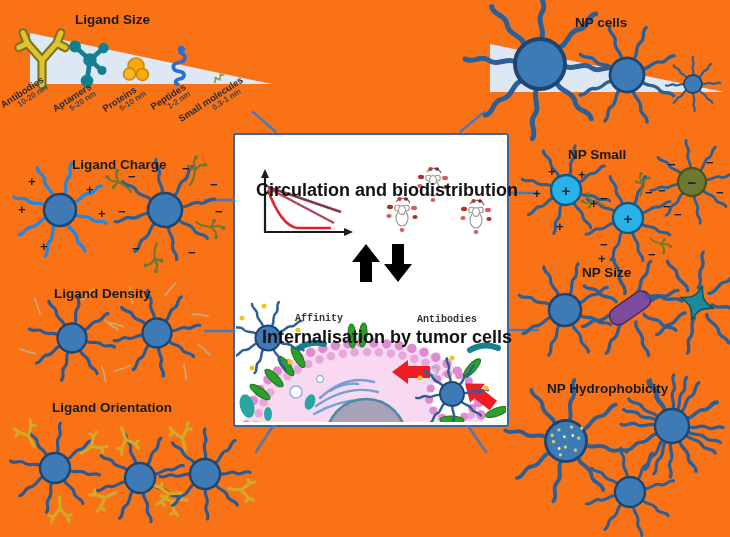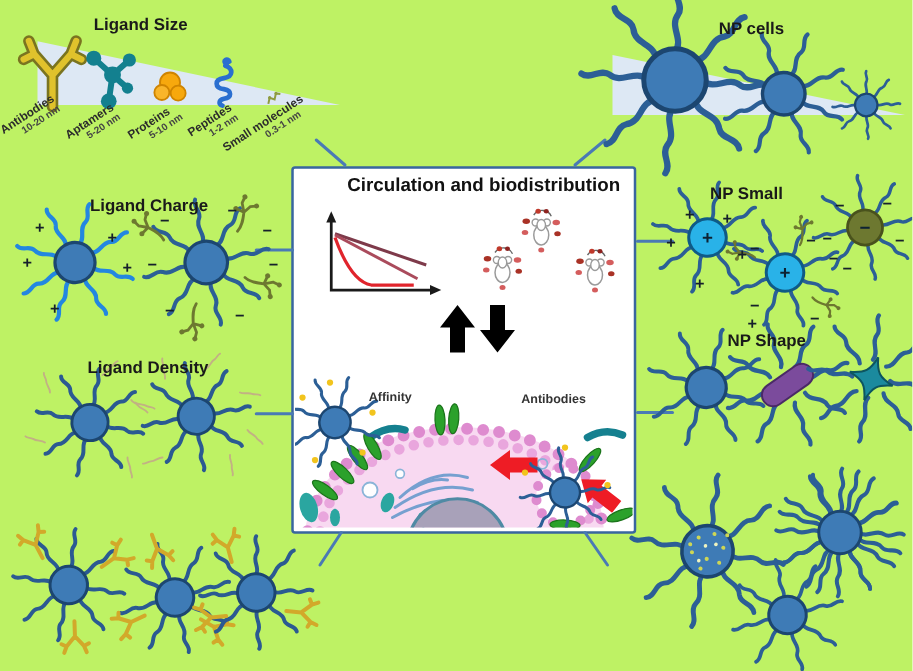--- a/index.html
+++ b/index.html
@@ -1,21 +1,21 @@
 <!DOCTYPE html>
 <html><head>
 <meta charset="utf-8">
 <style>
   html,body{margin:0;padding:0;background:#fff;}
-  #canvas{position:relative;width:730px;height:537px;background:#bef264;overflow:hidden;
+  #canvas{position:relative;width:730px;height:537px;background:#f97316;overflow:hidden;
           font-family:"Liberation Sans", sans-serif;color:#1a1a1a;}
   svg{position:absolute;left:0;top:0;}
   .t{position:absolute;font-weight:700;font-size:13.5px;white-space:nowrap;color:#1a1a1a;}
-  .bigt{position:absolute;font-weight:700;font-size:15px;text-align:center;width:302px;color:#111;}
-  .smallt{position:absolute;font-weight:600;font-size:10px;color:#333;white-space:nowrap;}
+  .bigt{position:absolute;font-weight:700;font-size:18px;text-align:center;width:302px;color:#111;margin-top:40px;}
+  .smallt{position:absolute;font-weight:600;font-size:10px;color:#333;white-space:nowrap;font-family:Liberation Mono, monospace;}
   .rot{position:absolute;transform:rotate(-33deg);transform-origin:0 50%;white-space:nowrap;line-height:1.05;}
   .rot .lname{display:block;font-size:9.5px;font-weight:700;color:#2b2b2b;}
   .rot .sz{display:block;font-size:8px;font-weight:600;color:#444;padding-left:14px;}
   .sgn{position:absolute;font-size:13px;font-weight:700;color:#15202b;line-height:1;}
   .npsgn{position:absolute;font-size:15px;font-weight:700;color:#0d2233;width:12px;text-align:center;line-height:1;}
   #centerbox{position:absolute;left:233px;top:133px;width:272px;height:290px;
              border:2.5px solid #39669f;border-radius:3px;background:#fff;}
 </style>
 </head>
 <body>
@@ -357,24 +357,27 @@
             <circle cx="420" cy="378" r="2.5"></circle>
         </g>
       </g>
     </g>
   </svg>
 
   <div class="t" style="left:75px;top:12px">Ligand Size</div>
   <div class="t" style="left:575px;top:15px">NP cells</div>
   <div class="t" style="left:72px;top:157px">Ligand Charge</div>
   <div class="t" style="left:568px;top:147px">NP Small</div>
-  <div class="t" style="left:70px;top:286px">Ligand Density</div>
-  <div class="t" style="left:582px;top:265px">NP Shape</div>
+  <div class="t" style="left:54px;top:286px">Ligand Density</div>
+  <div class="t" style="left:582px;top:265px">NP Size</div>
+  <div class="t" style="left:52px;top:400px">Ligand Orientation</div>
+  <div class="t" style="left:547px;top:381px">NP Hydrophobicity</div>
 
   <div class="bigt" style="left:236px;top:140px">Circulation and biodistribution</div>
+  <div class="bigt" style="left:236px;top:287px">Internalisation by tumor cells</div>
   <div class="smallt" style="left:295px;top:313px">Affinity</div>
   <div class="smallt" style="left:417px;top:314px">Antibodies</div>
 
   <div class="rot" style="left:4px;top:100px">
     <span class="lname">Antibodies</span>
     <span class="sz">10-20 nm</span>
   </div>
   <div class="rot" style="left:56px;top:104px">
     <span class="lname">Aptamers</span>
     <span class="sz">5-20 nm</span>

